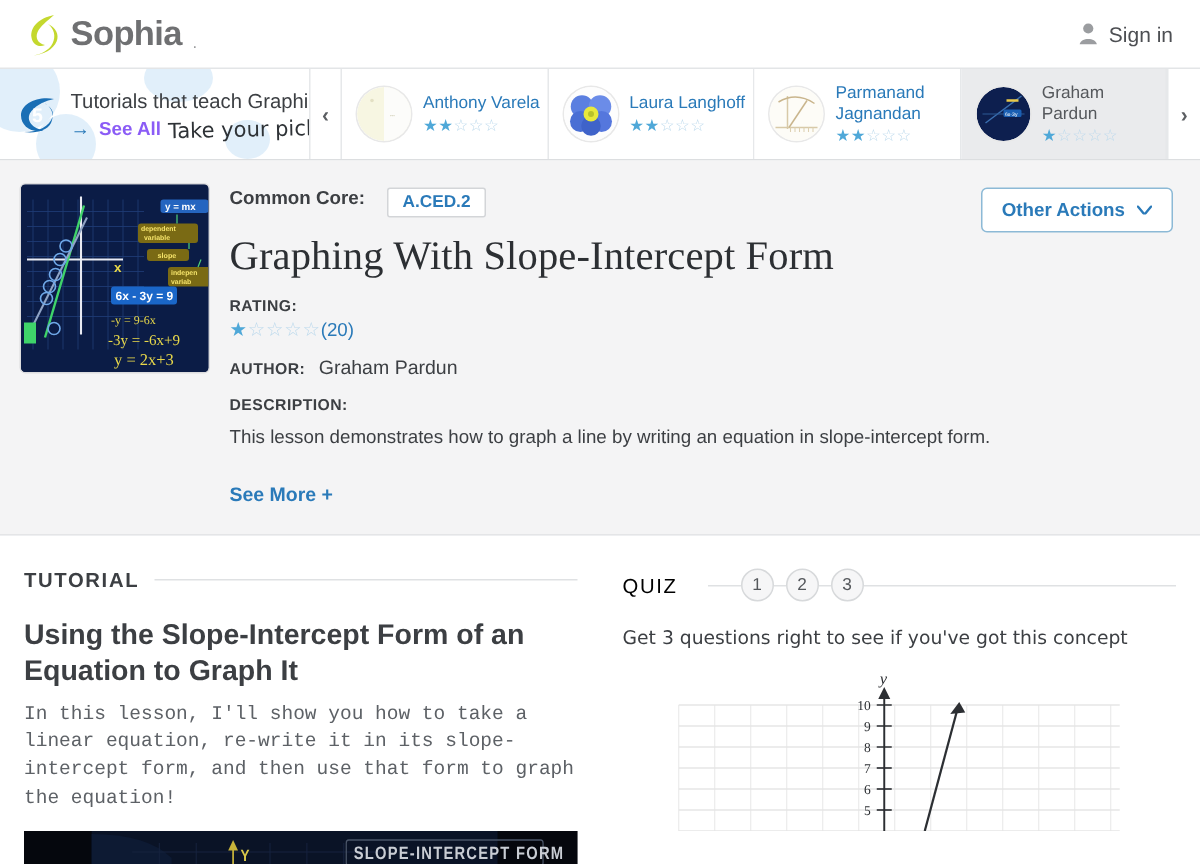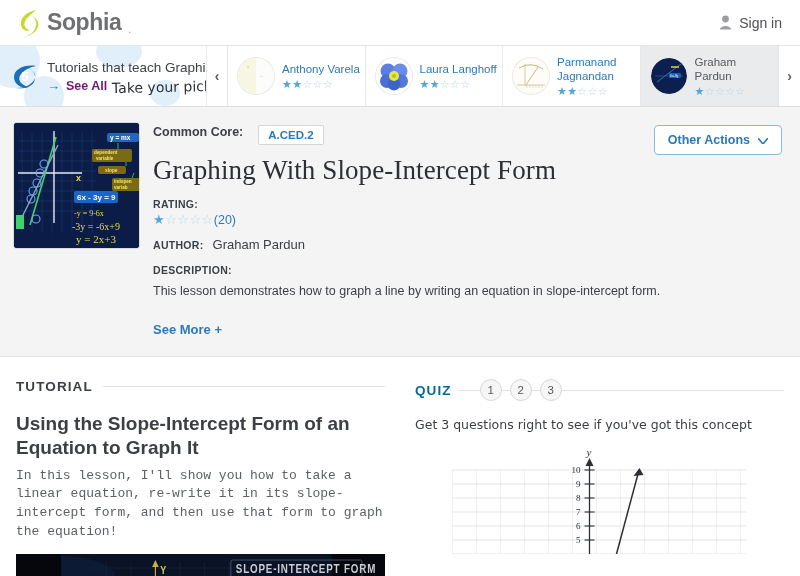--- a/index.html
+++ b/index.html
@@ -65,21 +65,21 @@
   .badge-num {
     position: relative; z-index: 3;
     color: #fff; font-size: 13px; font-weight: bold;
   }
   .promo-txt { position: relative; z-index: 2; margin-left: 9px; }
   .promo-line1 {
     font-size: 13.5px; color: #3c3f43; white-space: nowrap;
   }
   .promo-line2 { display: flex; align-items: center; margin-top: 4px; gap: 6px; }
   .arrow-ltr { color: #2a7ab9; font-size: 13px; line-height: 1; }
-  .see-all { color: #701a75; font-size: 12.5px; font-weight: bold; }
+  .see-all { color: #8b5cf6; font-size: 12.5px; font-weight: bold; }
   .take-pick {
     font-family: "DejaVu Sans", sans-serif;
     font-size: 14px; color: #2e3236;
     position: absolute; left: 112px; top: 33px;
     transform: rotate(-1.2deg);
     white-space: nowrap; z-index: 3;
   }
 
   .car-nav {
     width: 22px; flex: 0 0 22px;
@@ -185,22 +185,22 @@
   .tut-desc {
     font-size: 13px; color: #5d6166; margin-top: 7px; line-height: 1.45; font-family: Liberation Mono, monospace;
   }
   .video-thumb {
     margin-top: 12px; height: 40px; width: 100%;
     background: #05070d; position: relative; overflow: hidden;
   }
 
   .quiz-head { display: flex; align-items: center; gap: 0; }
   .quiz-title {
-    font-size: 13.5px; font-weight: bold; color: #0369a1;
-    letter-spacing: 1.1px; margin-right: 6px;
+    font-size: 13.5px; font-weight: normal; color: #000000;
+    letter-spacing: 1.1px; margin-right: 20px;
   }
   .q-line { height: 1px; background: #dfe1e3; width: 22px; }
   .q-line.long { flex: 1; }
   .q-dot {
     width: 22px; height: 22px; border-radius: 50%;
     border: 1px solid #d7d9db; background: #f6f6f7;
     display: flex; align-items: center; justify-content: center;
     font-size: 11.5px; color: #55585c;
     flex: 0 0 22px;
   }

